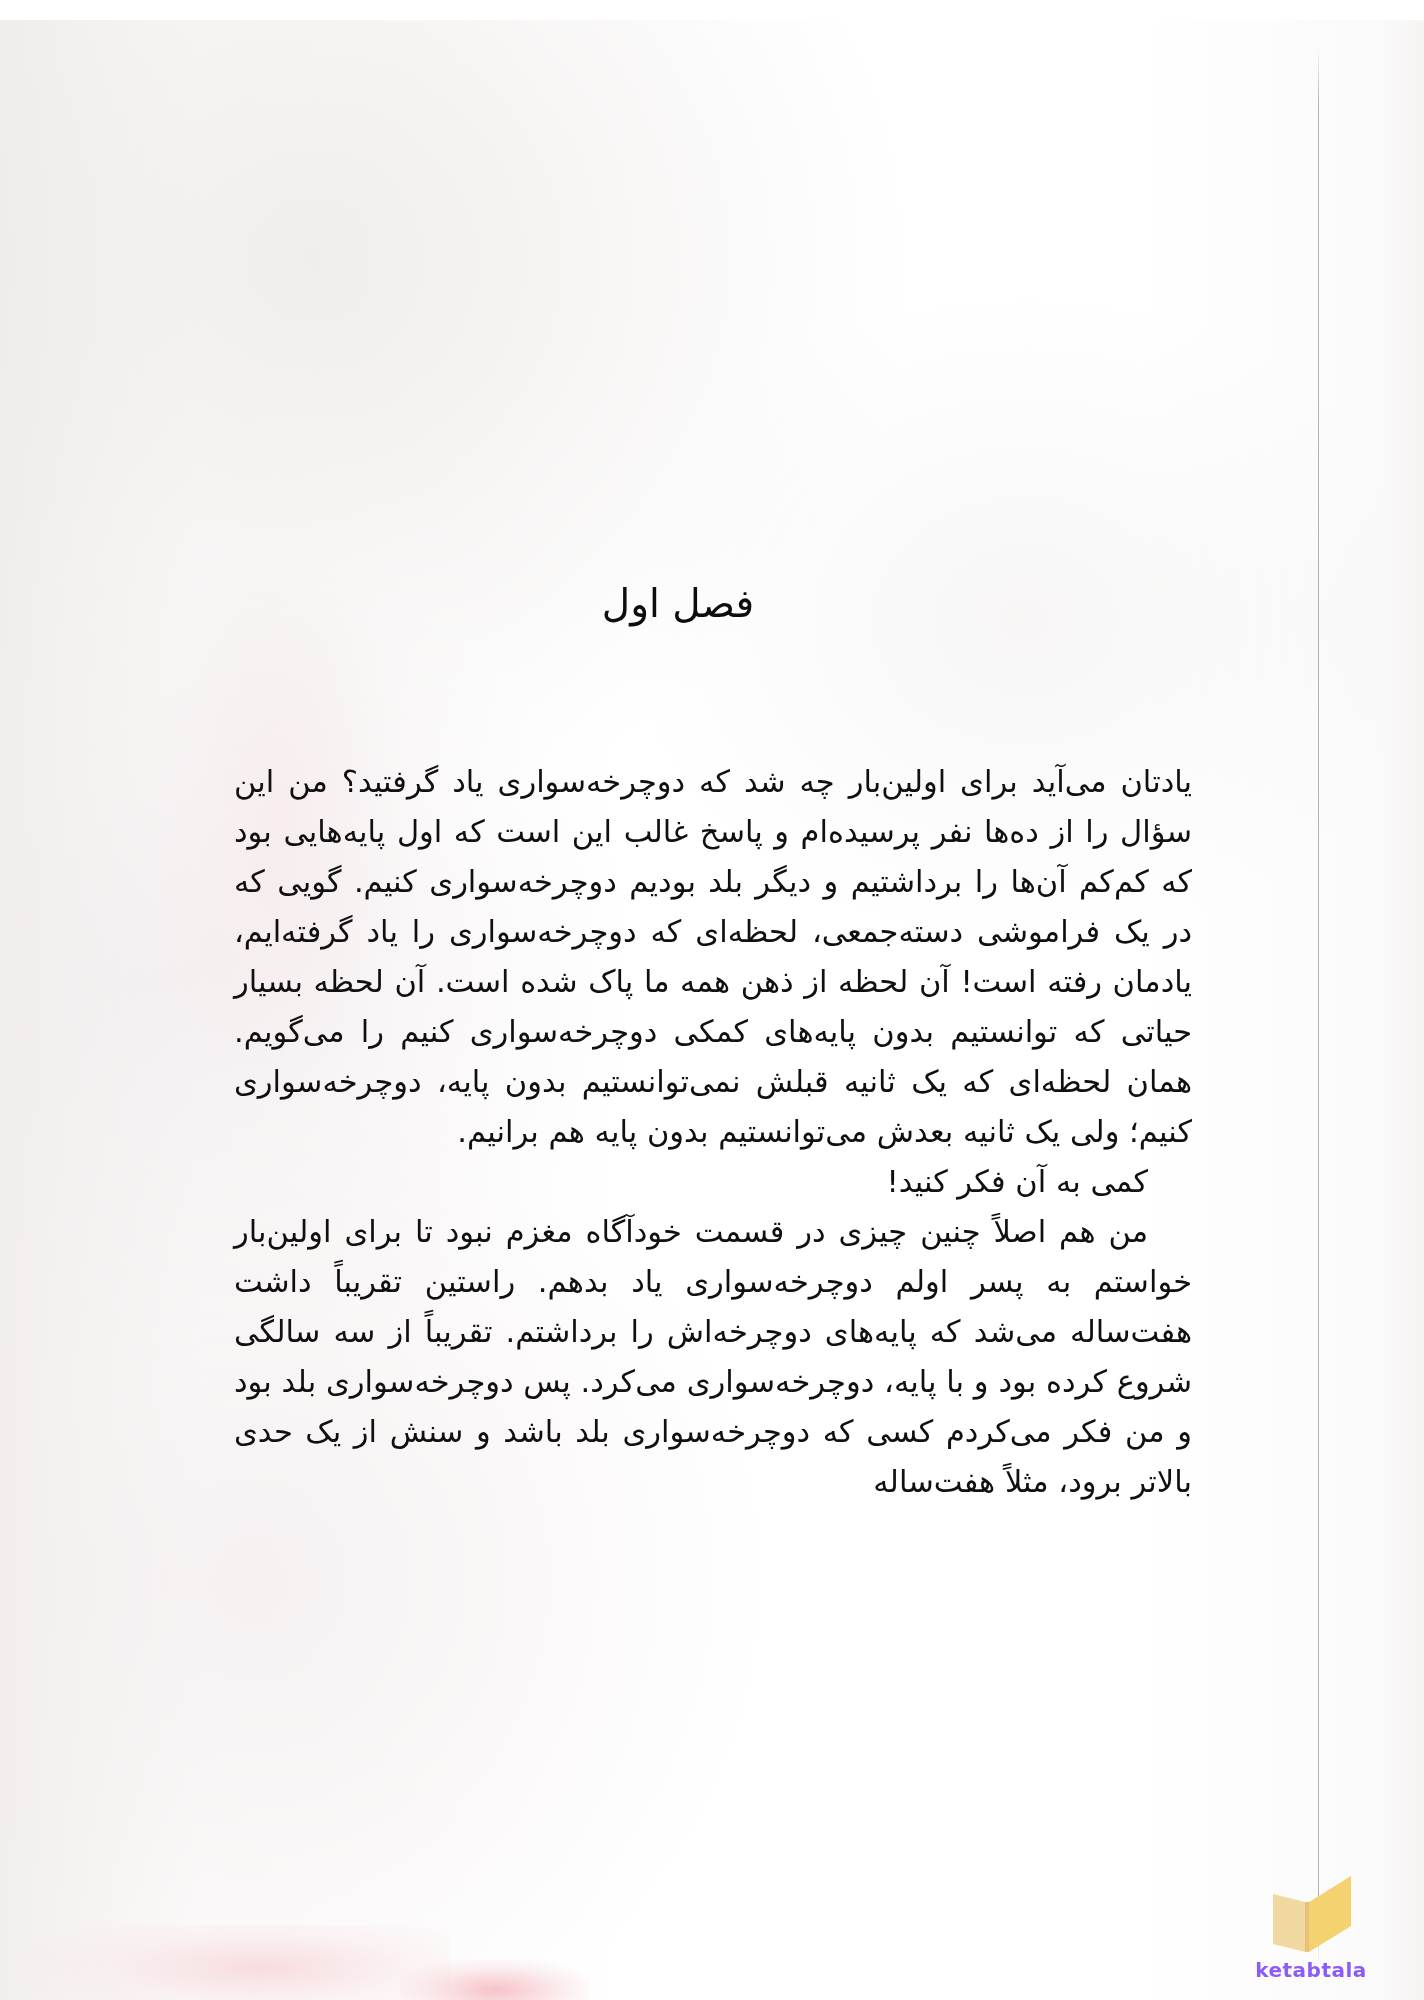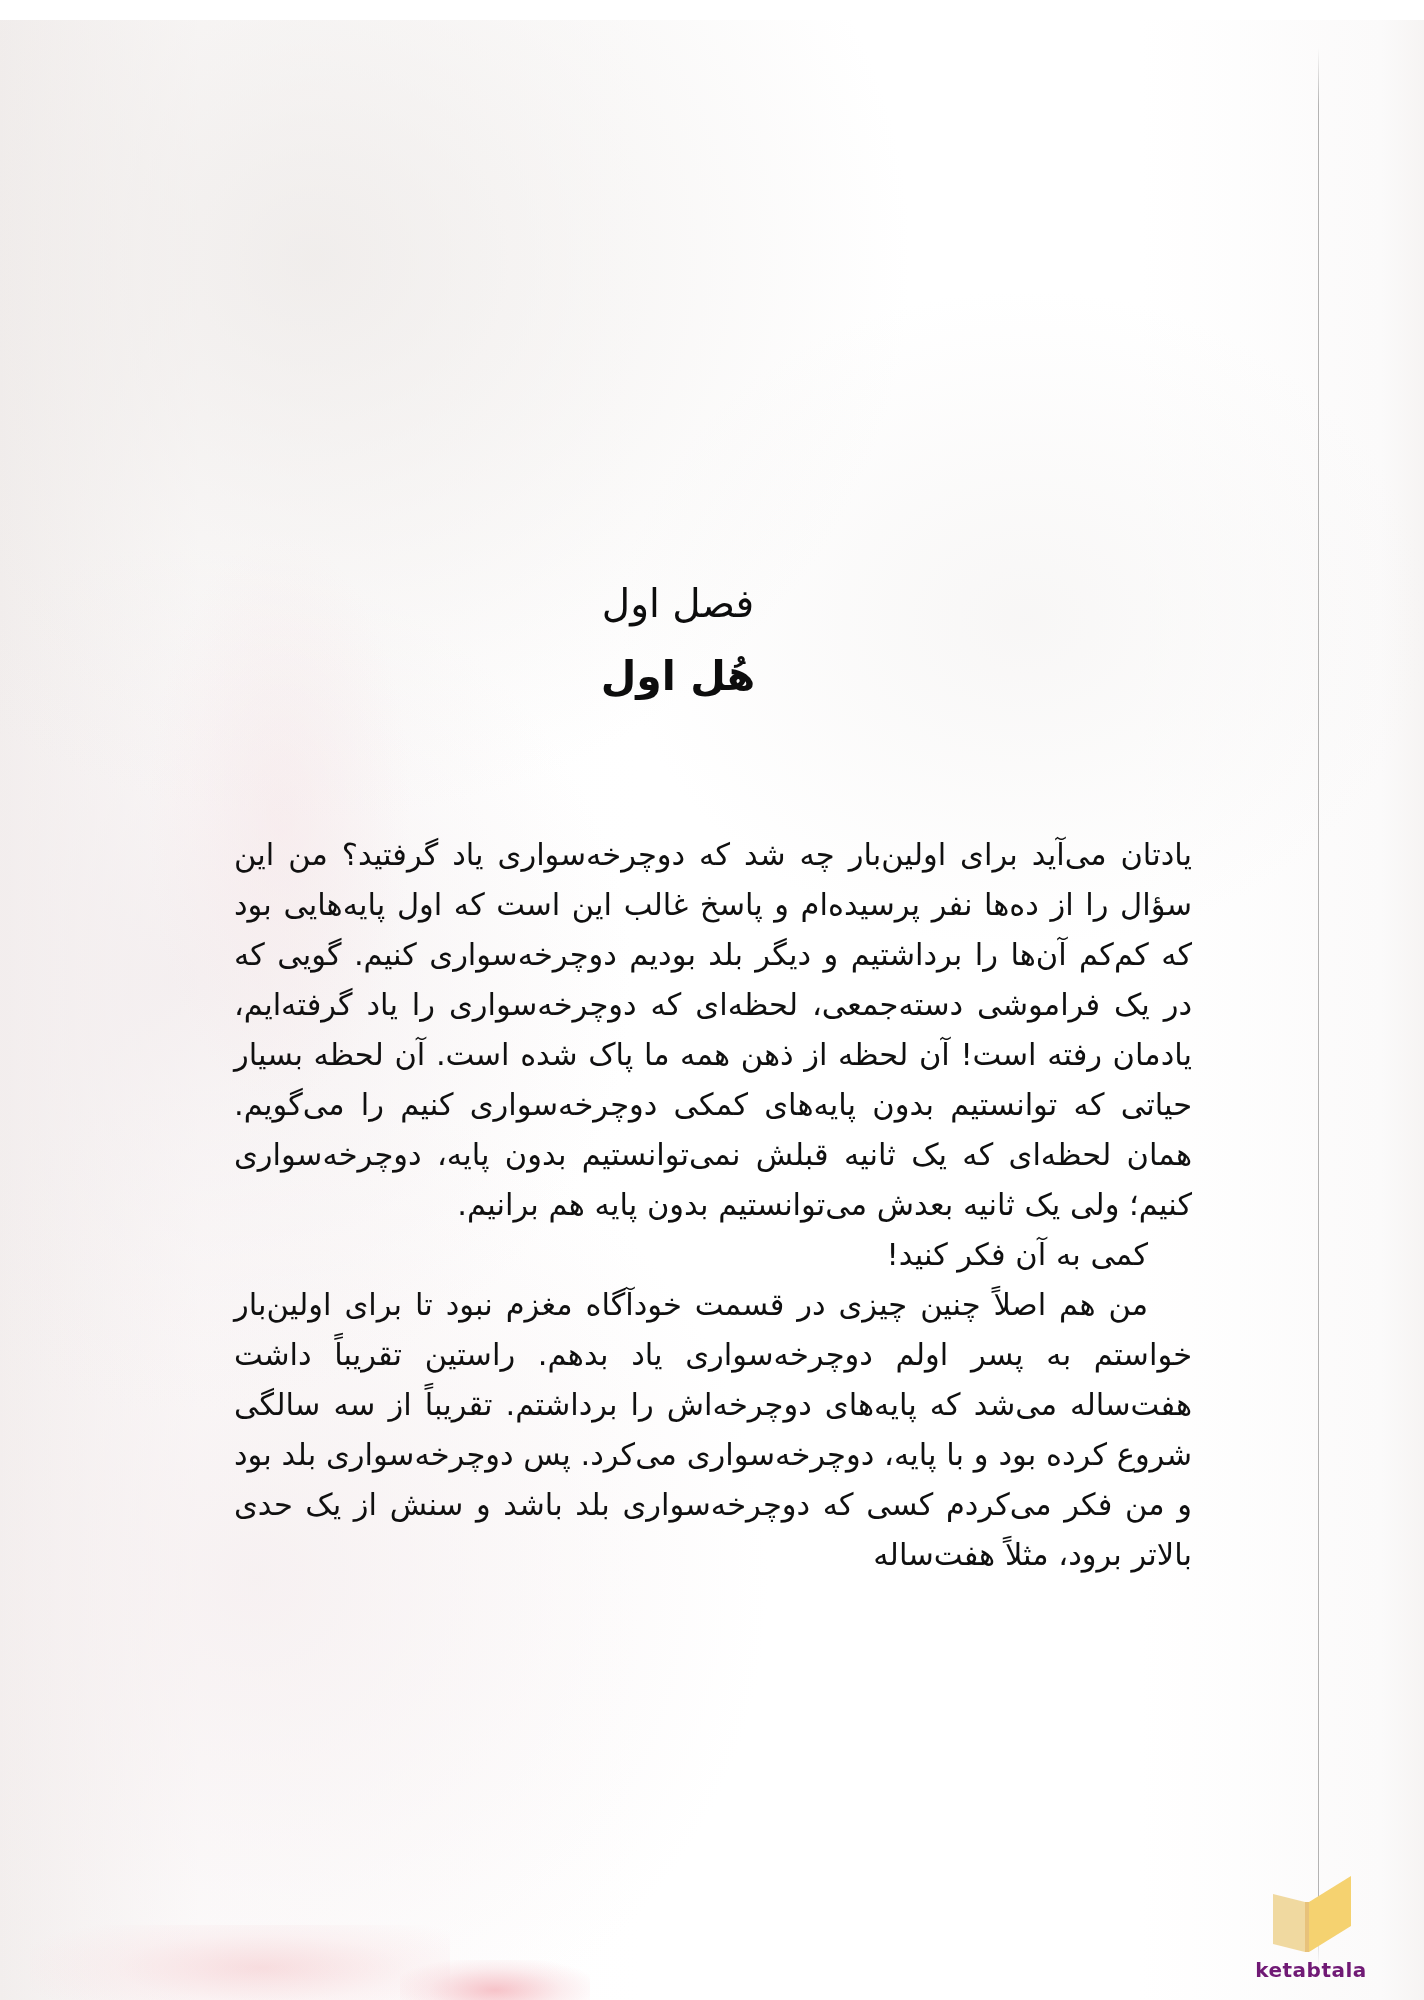--- a/index.html
+++ b/index.html
@@ -131,41 +131,40 @@
     width: 92px;
     height: 82px;
     margin: 0 auto 4px auto;
     position: relative;
   }
   .wm-word {
     font-family: "DejaVu Sans", "Liberation Sans", sans-serif;
     font-size: 20px;
     font-weight: 700;
     letter-spacing: 0.5px;
-    color: #701a75;
+    color: #8b5cf6;
   }
 </style>
 </head>
 <body>
 
 <div class="page">
 
   <div class="paper-tone"></div>
   <div class="smudge-c"></div>
   <div class="smudge-a"></div>
   <div class="smudge-b"></div>
   <div class="edge-rule"></div>
 
   <div class="content">
 
     <div class="text-col">
 
       <h2 class="chapter-label">فصل اول</h2>
 
-      <h1 class="chapter-title">هُل اول</h1>
 
       <div class="body-block">
 
 
         <p class="body" style="margin-top:30px;">یادتان می‌آید برای اولین‌بار چه شد که دوچرخه‌سواری یاد گرفتید؟ من این سؤال را از ده‌ها نفر پرسیده‌ام و پاسخ غالب این است که اول پایه‌هایی بود که کم‌کم آن‌ها را برداشتیم و دیگر بلد بودیم دوچرخه‌سواری کنیم. گویی که در یک فراموشی دسته‌جمعی، لحظه‌ای که دوچرخه‌سواری را یاد گرفته‌ایم، یادمان رفته است! آن لحظه از ذهن همه ما پاک شده است. آن لحظه بسیار حیاتی که توانستیم بدون پایه‌های کمکی دوچرخه‌سواری کنیم را می‌گویم. همان لحظه‌ای که یک ثانیه قبلش نمی‌توانستیم بدون پایه، دوچرخه‌سواری کنیم؛ ولی یک ثانیه بعدش می‌توانستیم بدون پایه هم برانیم.</p>
 
         <p class="body lead-right">کمی به آن فکر کنید!</p>
 
         <p class="body indent">من هم اصلاً چنین چیزی در قسمت خودآگاه مغزم نبود تا برای اولین‌بار خواستم به پسر اولم دوچرخه‌سواری یاد بدهم. راستین تقریباً داشت هفت‌ساله می‌شد که پایه‌های دوچرخه‌اش را برداشتم. تقریباً از سه سالگی شروع کرده بود و با پایه، دوچرخه‌سواری می‌کرد. پس دوچرخه‌سواری بلد بود و من فکر می‌کردم کسی که دوچرخه‌سواری بلد باشد و سنش از یک حدی بالاتر برود، مثلاً هفت‌ساله</p>
 

